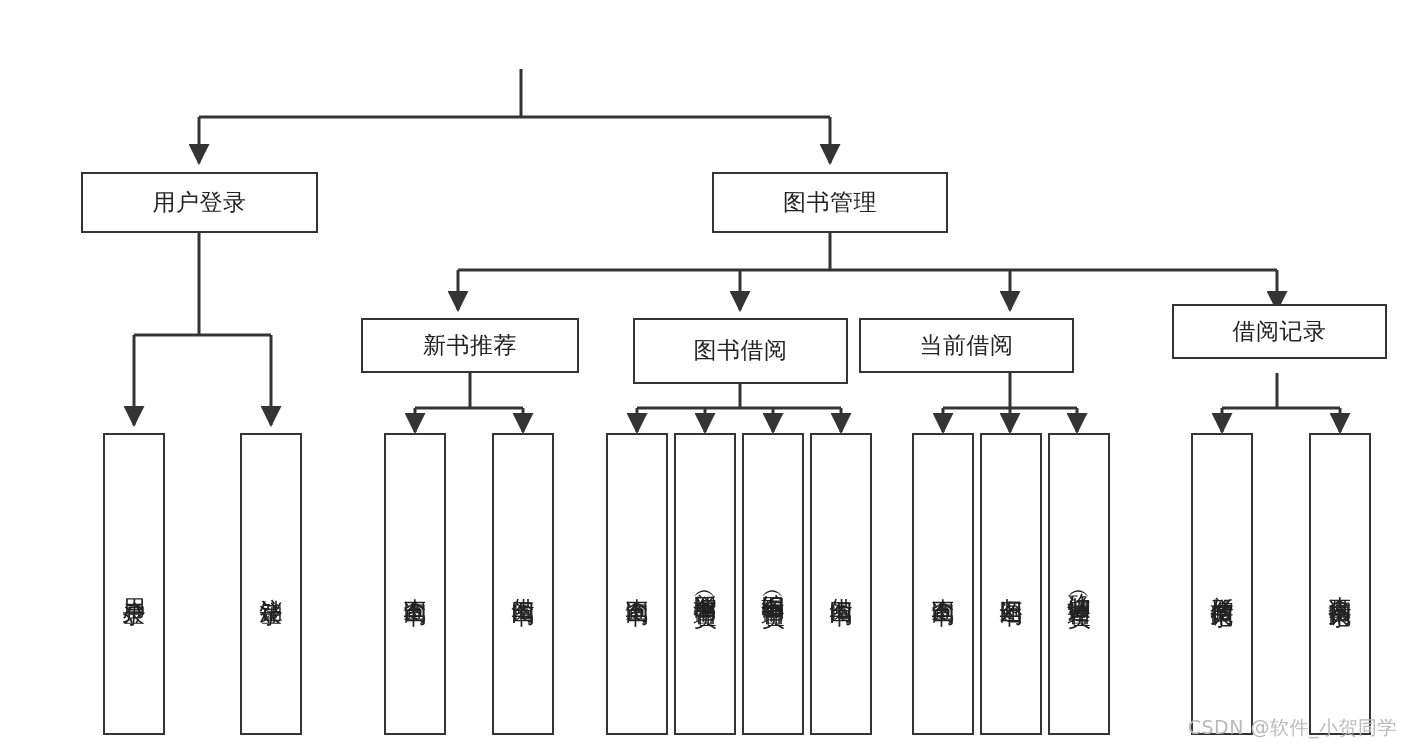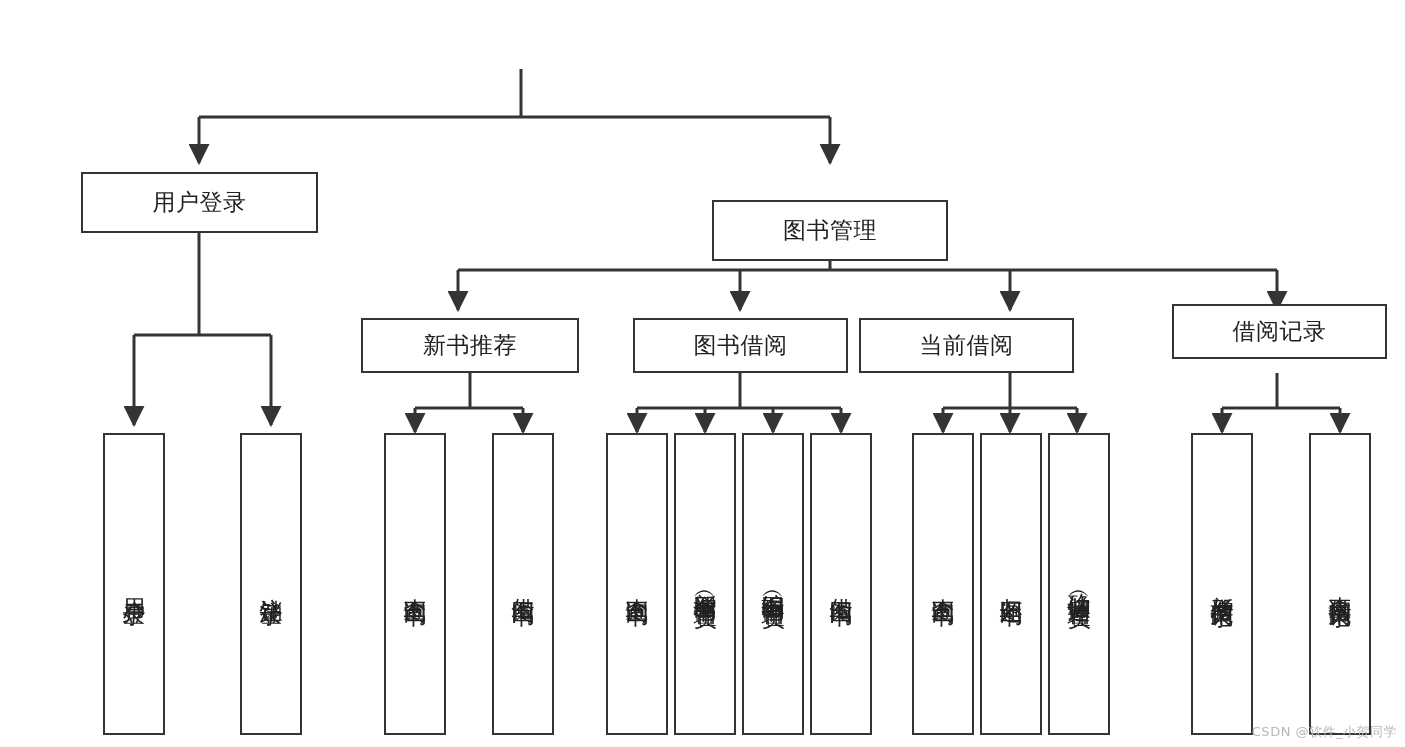--- a/index.html
+++ b/index.html
@@ -48,21 +48,21 @@
     line-height: 1;
     white-space: nowrap;
   }
   .root-label {
     font-size: 24px;
   }
   #watermark {
     position: absolute;
     right: 8px;
     bottom: 6px;
-    font-size: 13px;
+    font-size: 19px;
     color: #b9b9b9;
     white-space: nowrap;
     letter-spacing: 0.5px;
   }
 </style>
 </head>
 <body>
 
 <div id="canvas">
 
@@ -115,29 +115,29 @@
       <path d="M 1222 408 L 1222 432" marker-end="url(#arrow)"></path>
       <path d="M 1340 408 L 1340 432" marker-end="url(#arrow)"></path>
     </g>
   </svg>
 
 
   <div class="node-box" style="left:81px; top:172px; width:237px; height:61px;">
     <span class="node-label-h">用户登录</span>
   </div>
 
-  <div class="node-box" style="left:712px; top:172px; width:236px; height:61px;margin-top:28px;">
+  <div class="node-box" style="left:712px; top:172px; width:236px; height:61px;">
     <span class="node-label-h">图书管理</span>
   </div>
 
   <div class="node-box" style="left:361px; top:318px; width:218px; height:55px;">
     <span class="node-label-h">新书推荐</span>
   </div>
 
-  <div class="node-box" style="left:633px; top:318px; width:215px; height:55px;">
+  <div class="node-box" style="left:633px; top:318px; width:215px; height:66px;">
     <span class="node-label-h">图书借阅</span>
   </div>
 
   <div class="node-box" style="left:859px; top:318px; width:215px; height:55px;">
     <span class="node-label-h">当前借阅</span>
   </div>
 
   <div class="node-box" style="left:1172px; top:304px; width:215px; height:55px;">
     <span class="node-label-h">借阅记录</span>
   </div>

